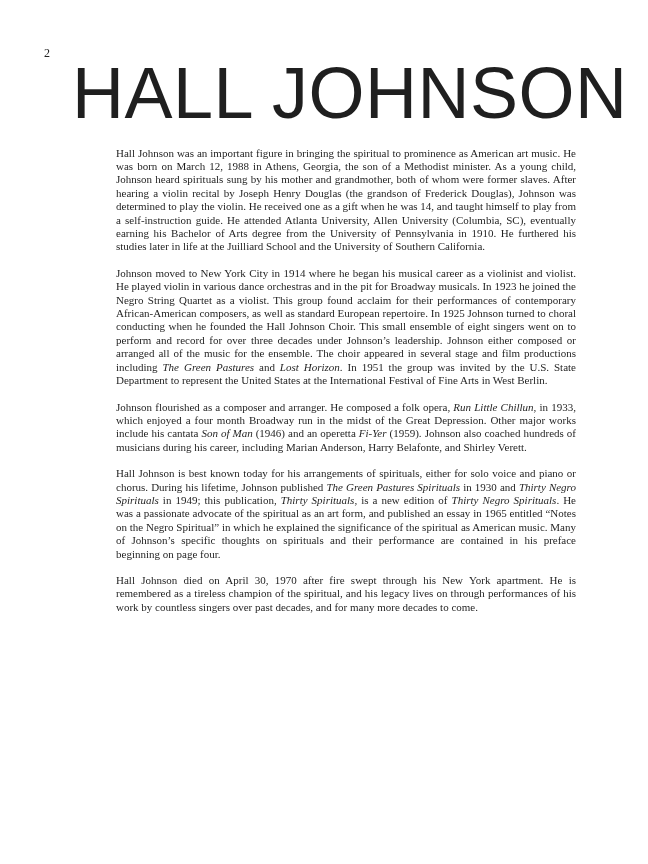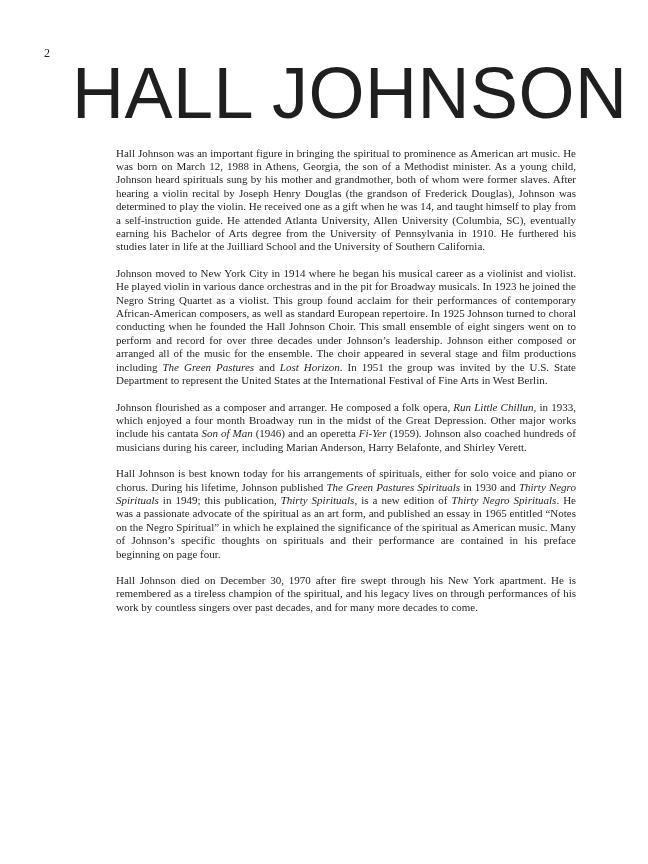--- a/index.html
+++ b/index.html
@@ -70,16 +70,16 @@
 
   <div class="content">
     <h1 class="title">HALL JOHNSON</h1>
 
 
     <div class="body-text">
         <p><span>Hall Johnson was an important figure in bringing the spiritual to prominence as American art music. He was born on March 12, 1988 in Athens, Georgia, the son of a Methodist minister. As a young child, Johnson heard spirituals sung by his mother and grandmother, both of whom were former slaves. After hearing a violin recital by Joseph Henry Douglas (the grandson of Frederick Douglas), Johnson was determined to play the violin. He received one as a gift when he was 14, and taught himself to play from a self-instruction guide. He attended Atlanta University, Allen University (Columbia, SC), eventually earning his Bachelor of Arts degree from the University of Pennsylvania in 1910. He furthered his studies later in life at the Juilliard School and the University of Southern California.</span></p>
         <p><span>Johnson moved to New York City in 1914 where he began his musical career as a violinist and violist. He played violin in various dance orchestras and in the pit for Broadway musicals. In 1923 he joined the Negro String Quartet as a violist. This group found acclaim for their performances of contemporary African-American composers, as well as standard European repertoire. In 1925 Johnson turned to choral conducting when he founded the Hall Johnson Choir. This small ensemble of eight singers went on to perform and record for over three decades under Johnson’s leadership. Johnson either composed or arranged all of the music for the ensemble. The choir appeared in several stage and film productions including </span><em>The Green Pastures</em><span> and </span><em>Lost Horizon</em><span>. In 1951 the group was invited by the U.S. State Department to represent the United States at the International Festival of Fine Arts in West Berlin.</span></p>
         <p><span>Johnson flourished as a composer and arranger. He composed a folk opera, </span><em>Run Little Chillun</em><span>, in 1933, which enjoyed a four month Broadway run in the midst of the Great Depression. Other major works include his cantata </span><em>Son of Man</em><span> (1946) and an operetta </span><em>Fi-Yer</em><span> (1959). Johnson also coached hundreds of musicians during his career, including Marian Anderson, Harry Belafonte, and Shirley Verett.</span></p>
         <p><span>Hall Johnson is best known today for his arrangements of spirituals, either for solo voice and piano or chorus. During his lifetime, Johnson published </span><em>The Green Pastures Spirituals</em><span> in 1930 and </span><em>Thirty Negro Spirituals</em><span> in 1949; this publication, </span><em>Thirty Spirituals</em><span>, is a new edition of </span><em>Thirty Negro Spirituals</em><span>. He was a passionate advocate of the spiritual as an art form, and published an essay in 1965 entitled “Notes on the Negro Spiritual” in which he explained the significance of the spiritual as American music. Many of Johnson’s specific thoughts on spirituals and their performance are contained in his preface beginning on page four.</span></p>
-        <p><span>Hall Johnson died on December 30, 1970 after fire swept through his New York apartment. He is remembered as a tireless champion of the spiritual, and his legacy lives on through performances of his work by countless singers over past decades, and for many more decades to come.</span></p>
+        <p><span>Hall Johnson died on April 30, 1970 after fire swept through his New York apartment. He is remembered as a tireless champion of the spiritual, and his legacy lives on through performances of his work by countless singers over past decades, and for many more decades to come.</span></p>
       </div>
   </div>
 </div>
 
 </body></html>

